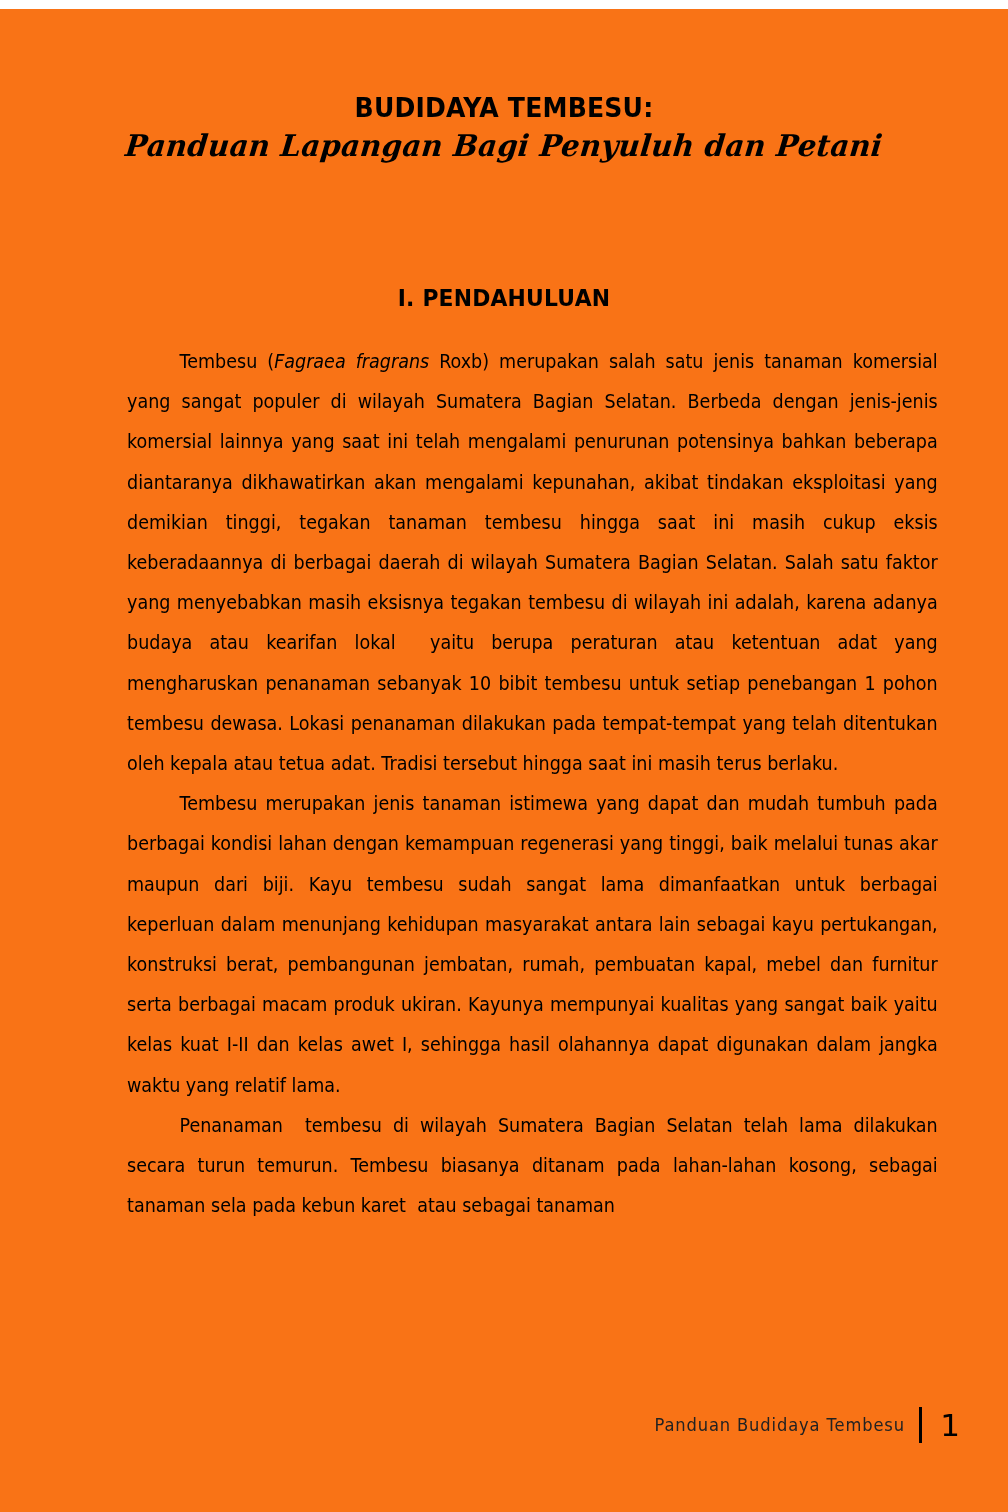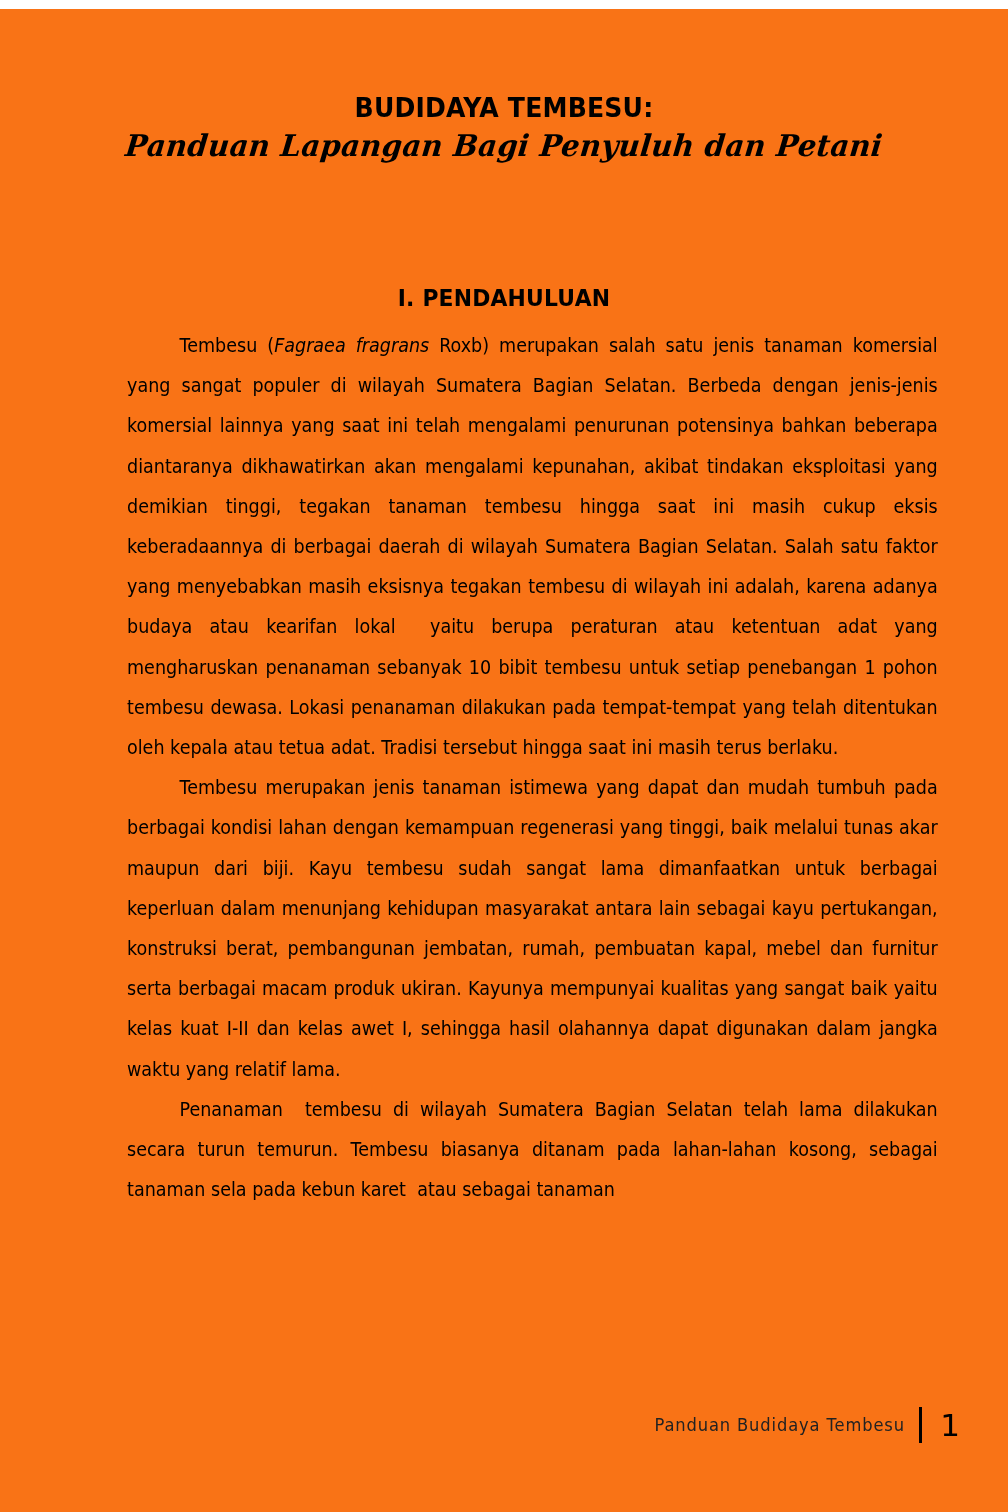--- a/index.html
+++ b/index.html
@@ -64,21 +64,21 @@
     letter-spacing: 0.2px;
     margin: 0;
     transform: scaleX(0.95);
     transform-origin: center center;
   }
 
   
   .body-text {
     position: absolute;
     left: 127px;
-    top: 317px;
+    top: 333px;
     width: 807px;
   }
   .body-text p {
     margin: 0;
     font-family: "DejaVu Sans", sans-serif;
     font-size: 19.4px;
     line-height: 40.2px;
     text-align: justify;
     text-indent: 58px;
     text-justify: inter-word;

